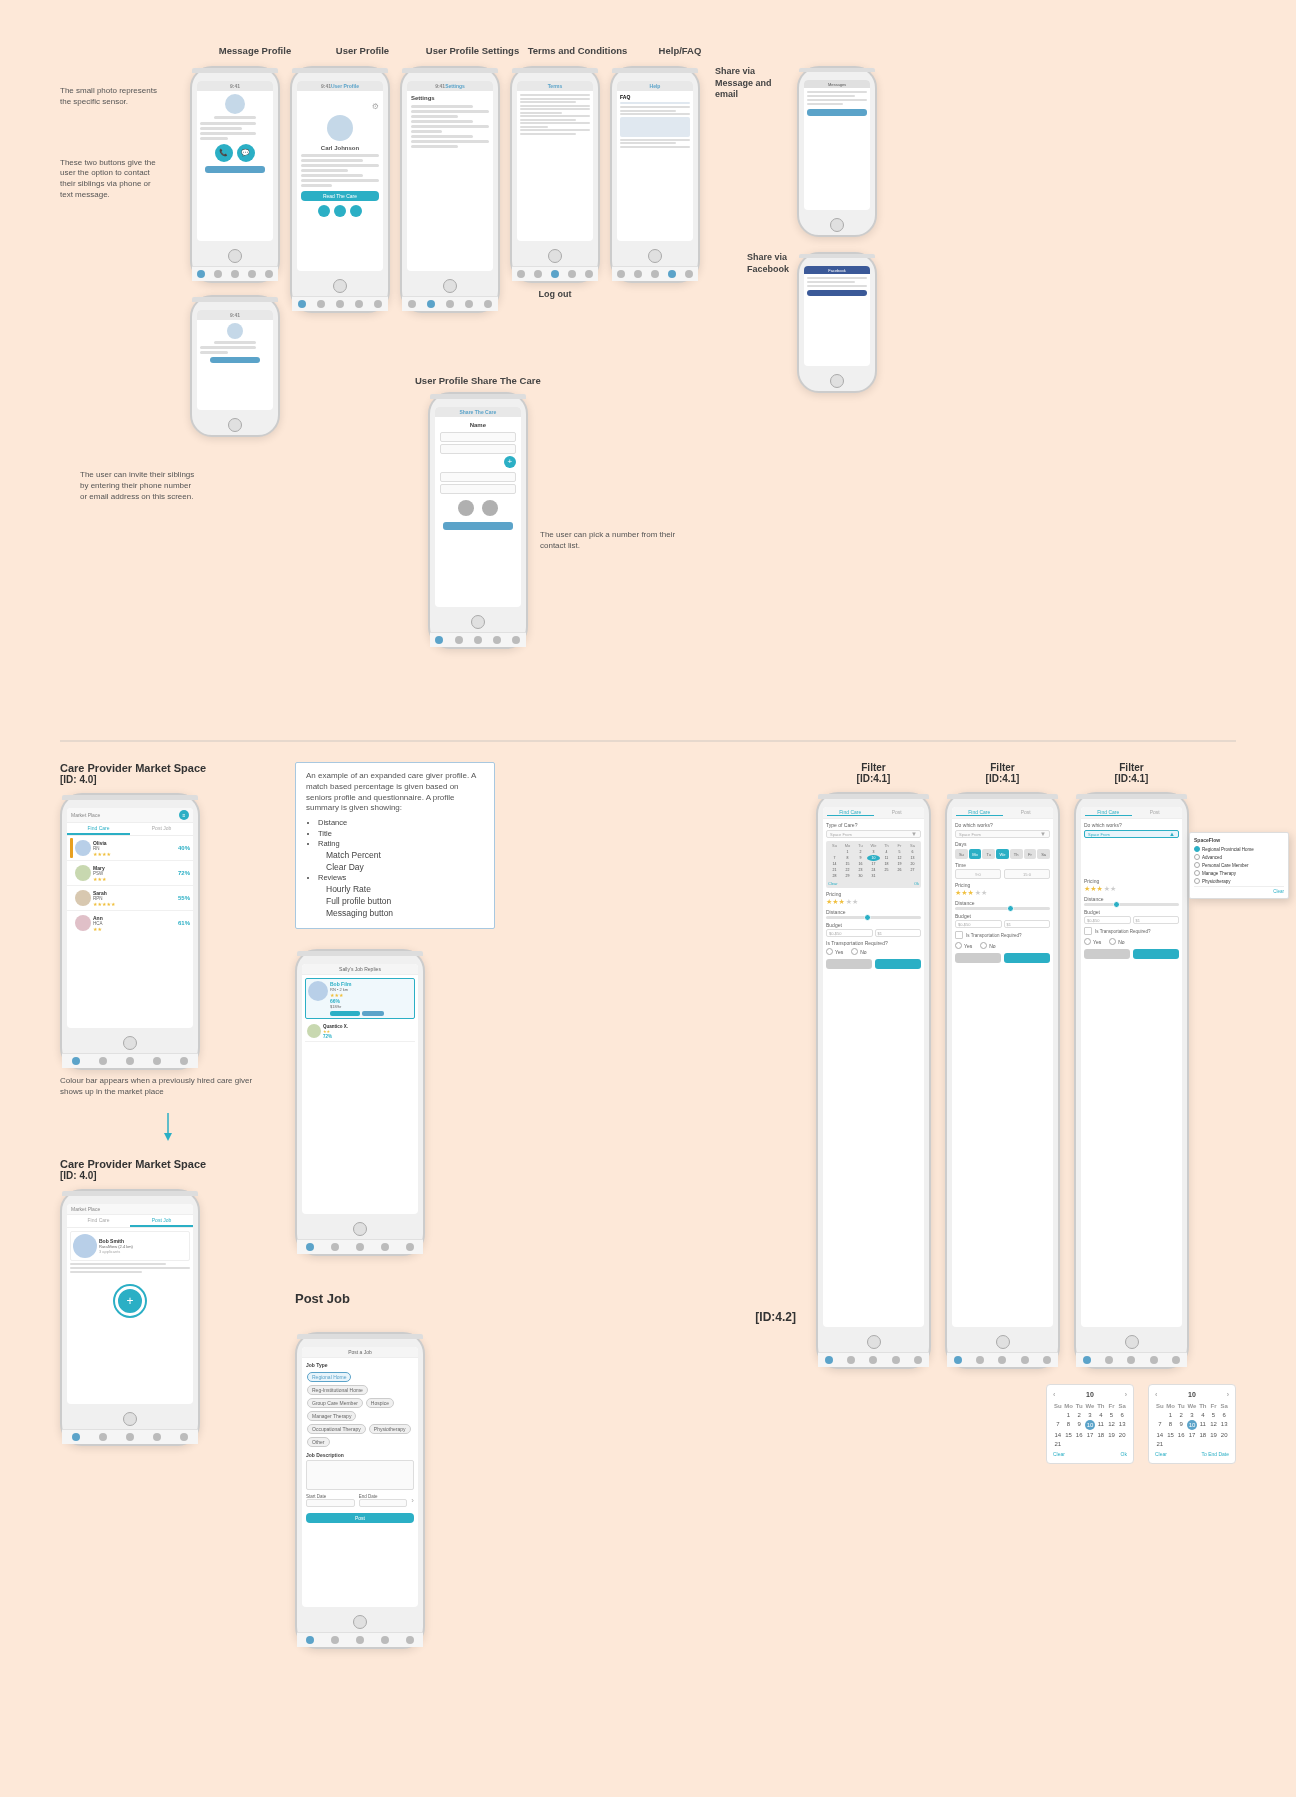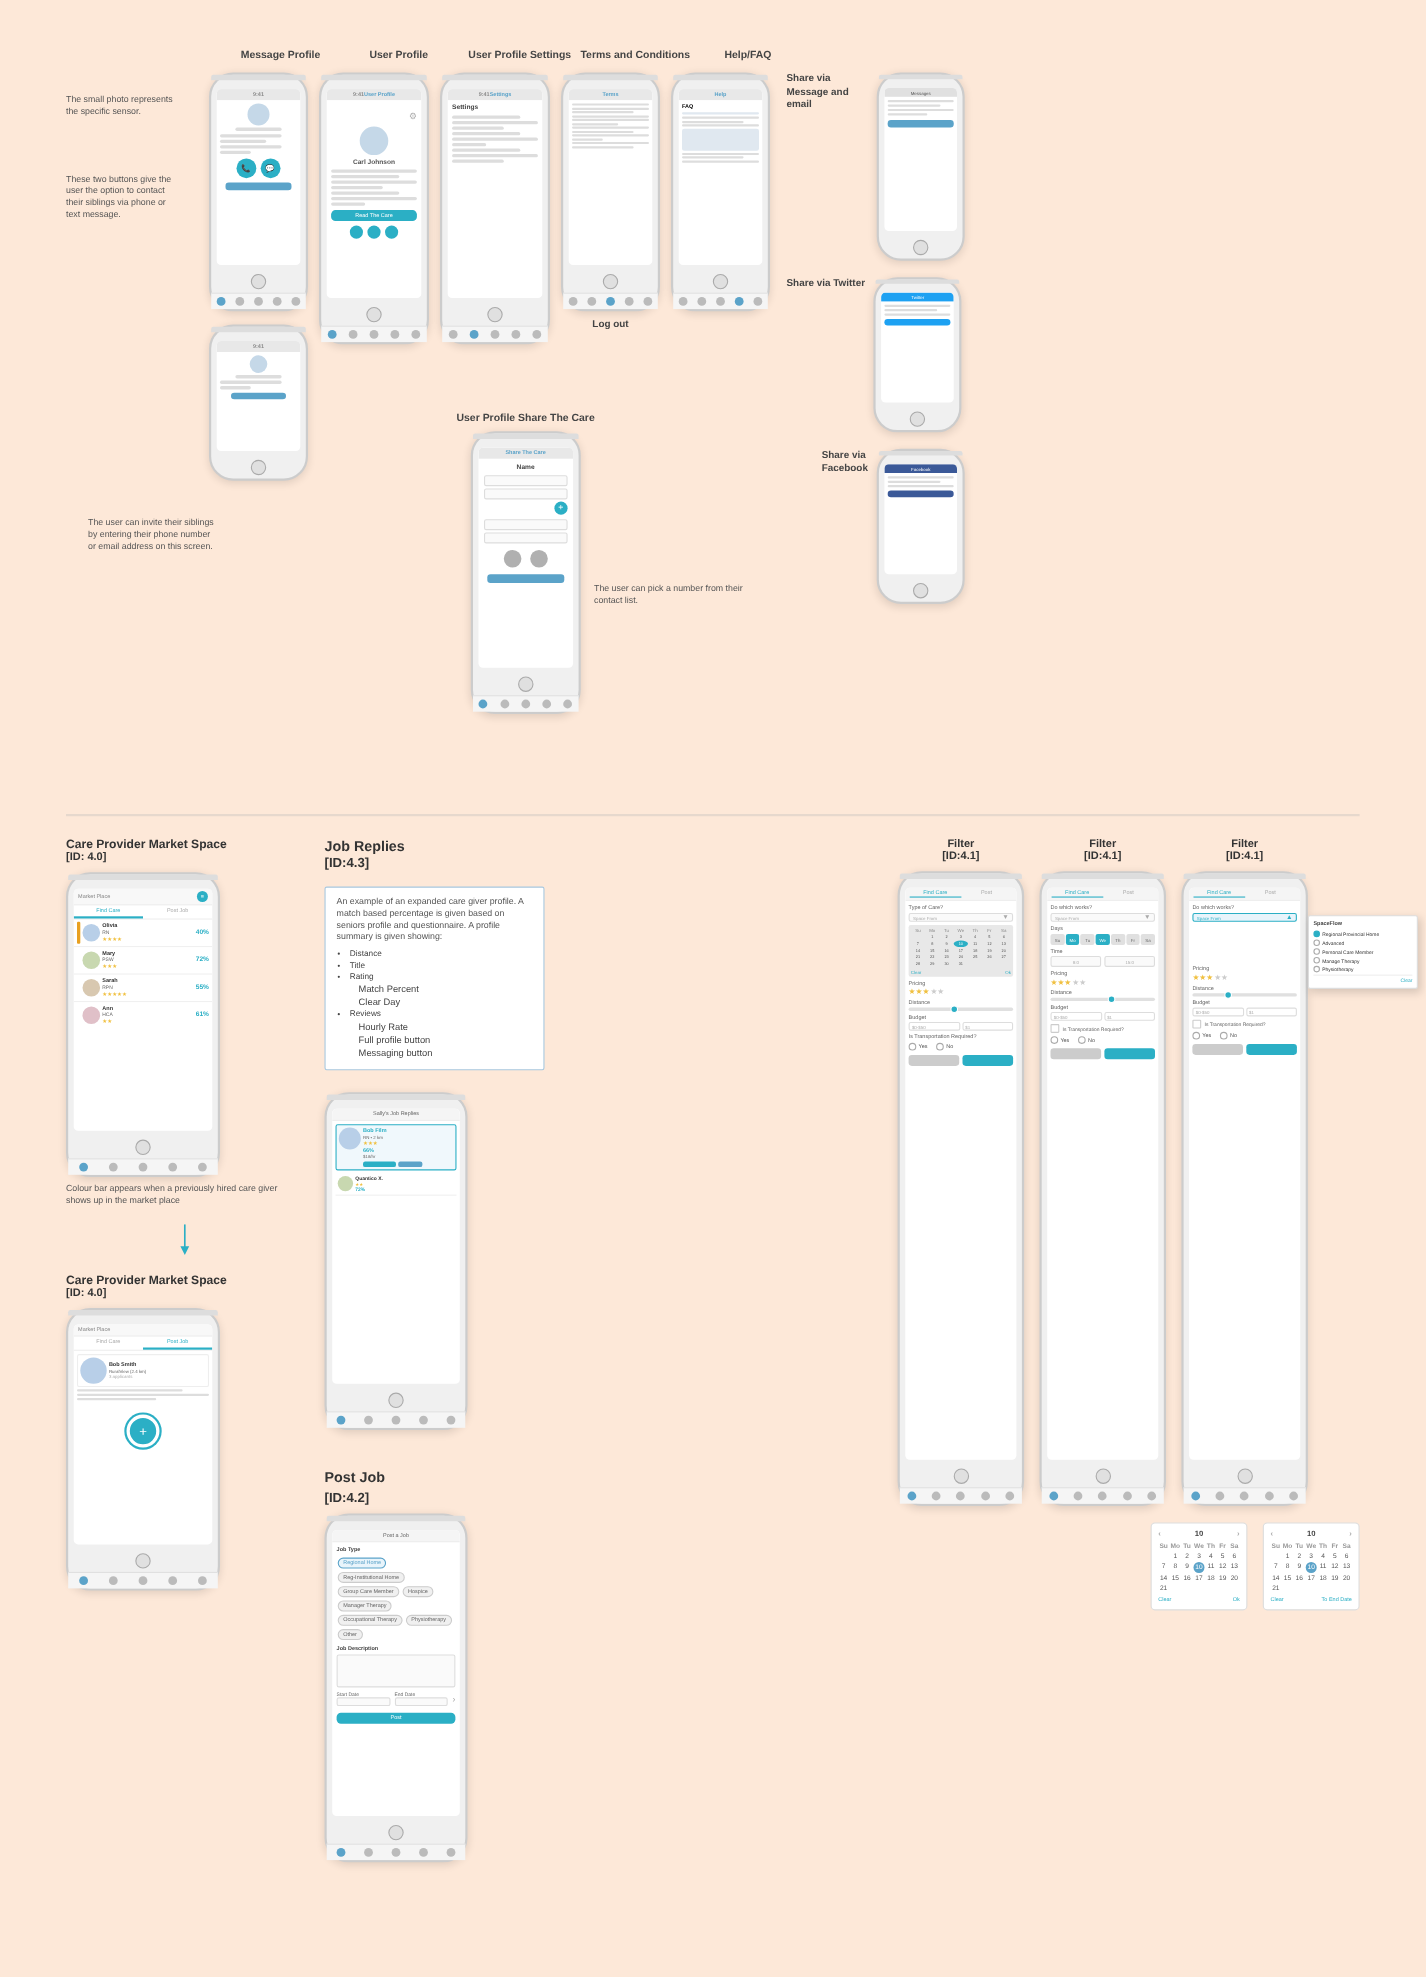--- a/index.html
+++ b/index.html
@@ -476,37 +476,20 @@
                   <div class="mock-line medium" style="height:2px; margin-bottom:2px;"></div>
                   <div class="mock-line full" style="height:2px; margin-bottom:2px;"></div>
                   <div class="mock-line short" style="height:2px; margin-bottom:2px;"></div>
                   <div style="background:#5ba3c9; height:7px; border-radius:3px; margin-top:4px;"></div>
                 </div>
               </div>
               <div class="phone-home-btn"></div>
             </div>
           </div>
 
-          <div style="display:flex; align-items:flex-start; gap:8px;">
-            <div style="font-size:9px; font-weight:600; color:#444; max-width:80px; line-height:1.3;">Share via Twitter</div>
-
-            <div class="phone" style="width:80px;">
-              <div style="height:4px; background:#ddd; border-radius:2px 2px 0 0;"></div>
-              <div class="phone-inner" style="height:100px;">
-                <div style="background:#1da1f2; height:8px; display:flex; align-items:center; justify-content:center; font-size:4px; color:#fff;">Twitter</div>
-                <div style="padding:3px;">
-                  <div class="mock-line full" style="height:2px; margin-bottom:2px;"></div>
-                  <div class="mock-line medium" style="height:2px; margin-bottom:2px;"></div>
-                  <div class="mock-line full" style="height:2px; margin-bottom:2px;"></div>
-                  <div style="background:#1da1f2; height:6px; border-radius:3px; margin-top:3px;"></div>
-                </div>
-              </div>
-              <div class="phone-home-btn"></div>
-            </div>
-          </div>
 
           <div style="display:flex; align-items:flex-start; gap:8px;">
             <div style="font-size:9px; font-weight:600; color:#444; max-width:80px; line-height:1.3;margin-left:32px;">Share via Facebook</div>
 
             <div class="phone" style="width:80px;">
               <div style="height:4px; background:#ddd; border-radius:2px 2px 0 0;"></div>
               <div class="phone-inner" style="height:100px;">
                 <div style="background:#3b5998; height:8px; display:flex; align-items:center; justify-content:center; font-size:4px; color:#fff;">Facebook</div>
                 <div style="padding:3px;">
                   <div class="mock-line full" style="height:2px; margin-bottom:2px;"></div>
@@ -710,26 +693,20 @@
             <div class="nav-dot"></div>
             <div class="nav-dot"></div>
           </div>
         </div>
 
       </div>
 
       <div style="flex:1; display:flex; flex-direction:column; gap:15px;">
 
 
-        <div style="display:flex; align-items:flex-start; gap:15px;">
-          <div>
-            <div style="font-size:13px; font-weight:700; color:#333;">Job Replies</div>
-            <div style="font-size:12px; font-weight:700; color:#333;">[ID:4.3]</div>
-          </div>
-        </div>
 
         <div class="callout-box" style="max-width:200px;">
           <div class="ann-text">An example of an expanded care giver profile. A match based percentage is given based on seniors profile and questionnaire. A profile summary is given showing:</div>
           <ul style="margin-top:4px; padding-left:12px;">
             <li style="font-size:7.5px; color:#444; list-style:disc;">Distance</li>
             <li style="font-size:7.5px; color:#444; list-style:disc;">Title</li>
             <li style="font-size:7.5px; color:#444; list-style:disc;">Rating</li>
             <li style="font-size:8.5px; color:#444; list-style:none; margin-left:8px;">Match Percent</li>
             <li style="font-size:8.5px; color:#444; list-style:none; margin-left:8px;">Clear Day</li>
             <li style="font-size:7.5px; color:#444; list-style:disc;">Reviews</li>
@@ -775,21 +752,21 @@
             <div class="nav-dot active"></div>
             <div class="nav-dot"></div>
             <div class="nav-dot"></div>
             <div class="nav-dot"></div>
             <div class="nav-dot"></div>
           </div>
         </div>
 
         <div style="margin-top:20px;">
           <div style="font-size:13px; font-weight:700; color:#333; margin-bottom:4px;">Post Job</div>
-          <div style="font-size:12px; font-weight:700; color:#333; margin-bottom:8px;">[ID:4.2]</div>
+          <div style="font-size:12px; font-weight:700; color:#333; margin-bottom:8px;text-align:right;">[ID:4.2]</div>
 
           <div class="phone" style="width:130px;">
             <div style="height:5px; background:#ddd; border-radius:2px 2px 0 0;"></div>
             <div class="phone-inner" style="height:260px;">
               <div style="background:#f5f5f5; padding:2px 4px; border-bottom:1px solid #eee; font-size:5px; color:#666; text-align:center;">Post a Job</div>
               <div style="padding:4px;">
                 <div style="font-size:5px; font-weight:700; color:#444; margin-bottom:3px;">Job Type</div>
 
                 <div style="display:flex; flex-wrap:wrap; gap:1px; margin-bottom:4px;">
                   <div class="chip">Regional Home</div>

